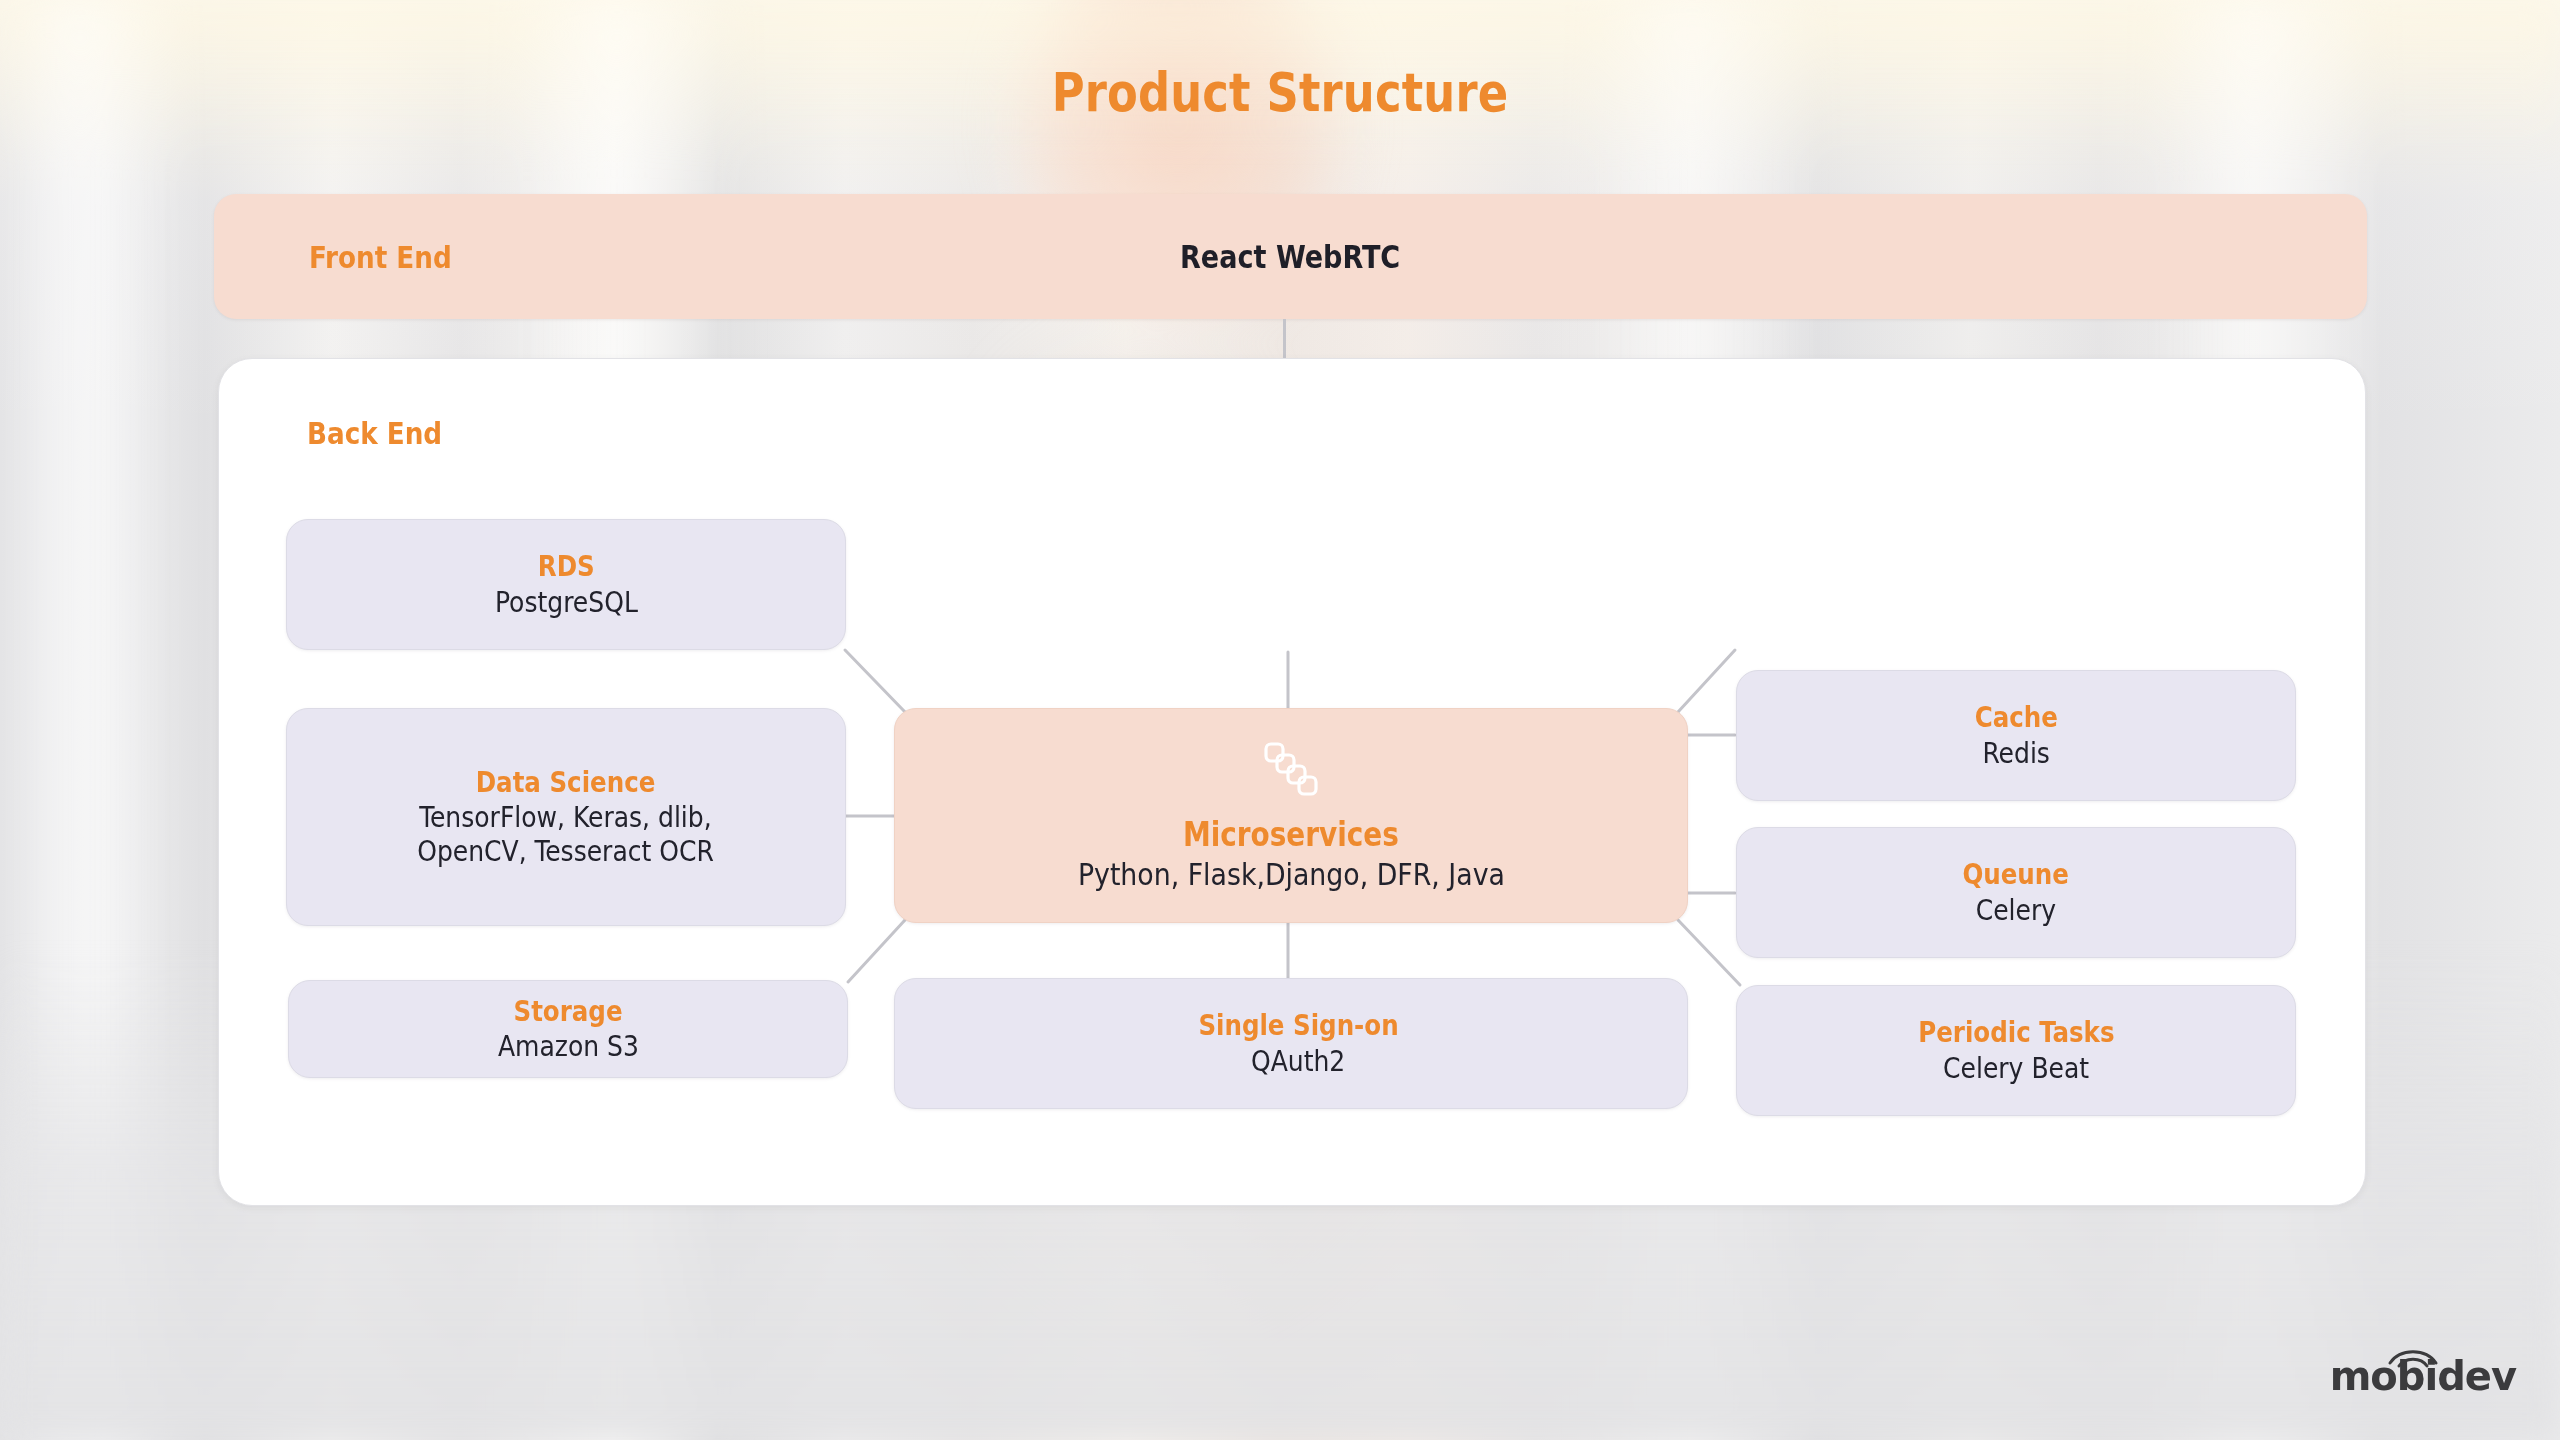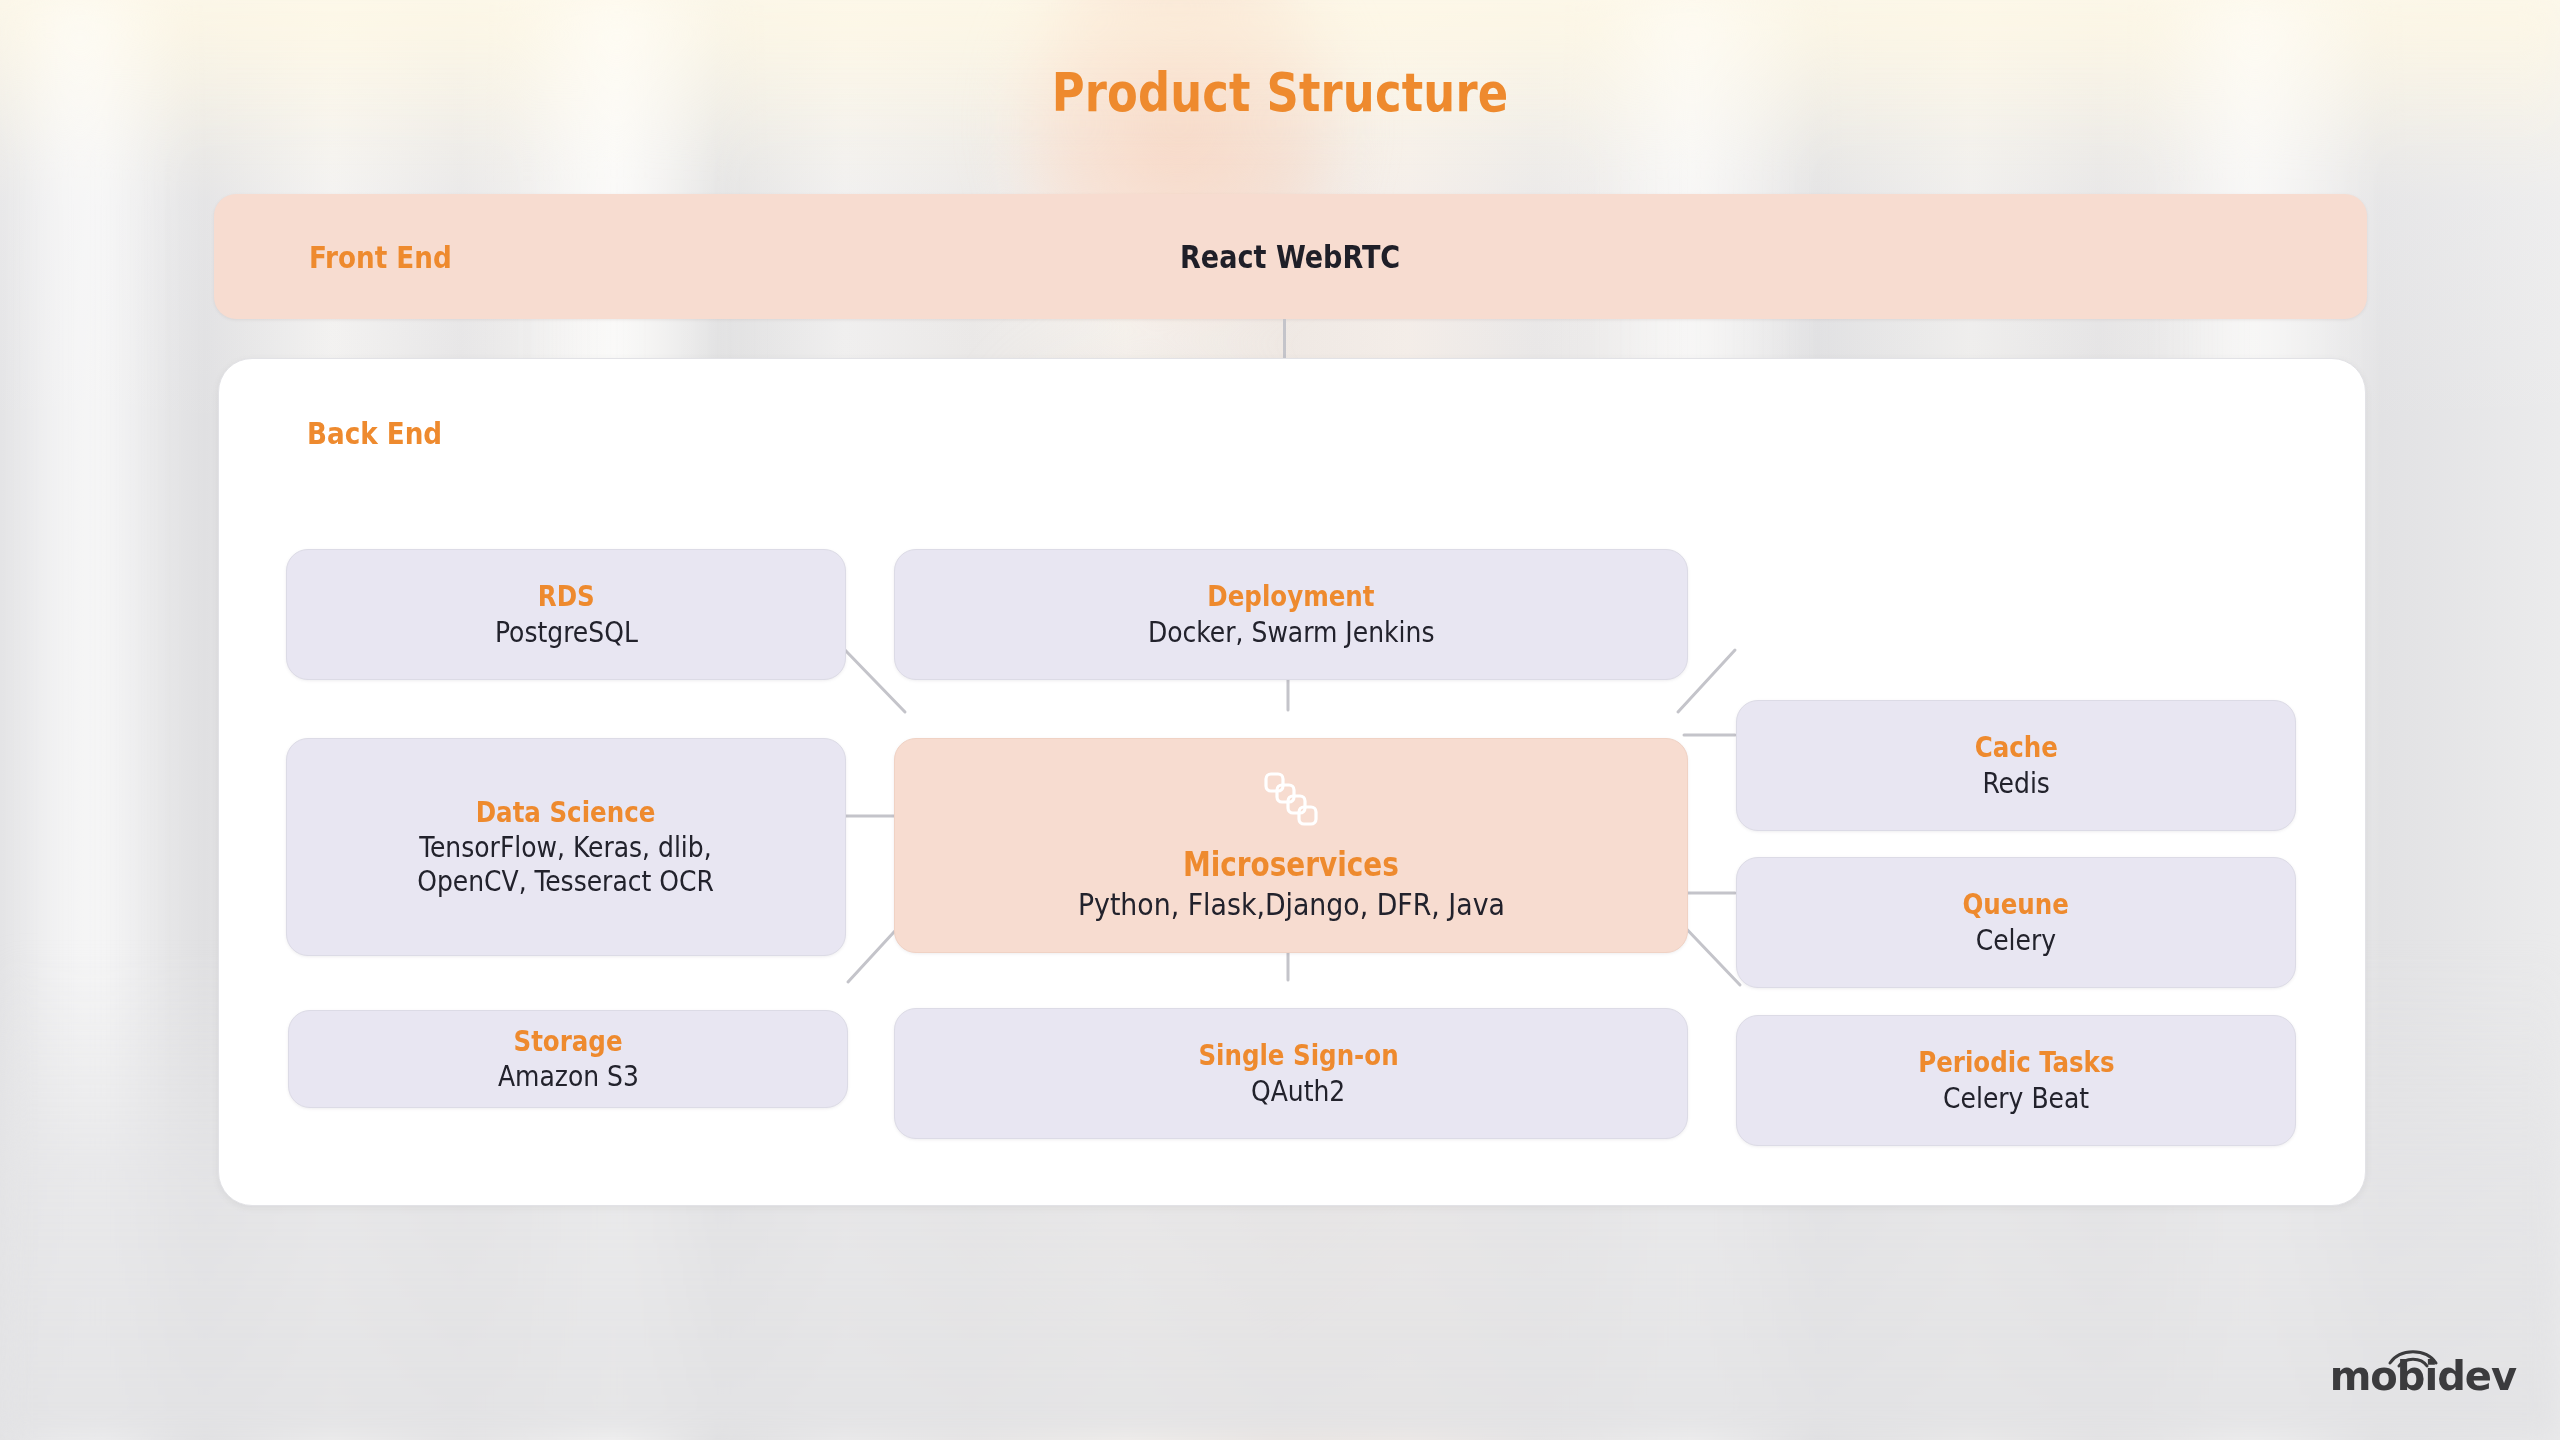--- a/index.html
+++ b/index.html
@@ -88,21 +88,20 @@
 
   
   #links{position:absolute;left:0;top:0;width:2560px;height:1440px;}
 
   
   .node{
     position:absolute;box-sizing:border-box;
     background:#e8e6f2;border:1px solid #dcdbe6;border-radius:22px;
     display:flex;flex-direction:column;align-items:center;justify-content:center;
     box-shadow:0 1px 3px rgba(120,118,130,.12);
-    margin-top:30px;
   }
   .node .n-title{
     font-size:29px;font-weight:bold;color:#ee8a2e;line-height:1.12;
     font-family:"DejaVu Sans Condensed","Liberation Sans",sans-serif;
     transform:scaleX(.94);
   }
   .node .n-sub{
     font-size:29px;color:#22222c;line-height:1.18;text-align:center;
     font-family:"DejaVu Sans Condensed","Liberation Sans",sans-serif;
     transform:scaleX(.96);white-space:pre-line;margin-top:2px;
@@ -169,24 +168,20 @@
 
       <line x1="1678" y1="920" x2="1740" y2="985"></line>
     </g>
   </svg>
 
   <div class="node" id="node-rds" style="left:286px;top:519px;width:560px;height:131px;">
     <div class="n-title">RDS</div>
     <div class="n-sub">PostgreSQL</div>
   </div>
 
-  <div class="node" id="node-deployment" style="left:894px;top:519px;width:794px;height:131px;">
-    <div class="n-title">Deployment</div>
-    <div class="n-sub">Docker, Swarm Jenkins</div>
-  </div>
 
 
   <div class="node" id="node-data-science" style="left:286px;top:708px;width:560px;height:218px;">
     <div class="n-title">Data Science</div>
     <div class="n-sub">TensorFlow, Keras, dlib,
 OpenCV, Tesseract OCR</div>
   </div>
 
   <div class="node" id="node-microservices" style="left:894px;top:708px;width:794px;height:215px;">
     <span id="ms-icon">

